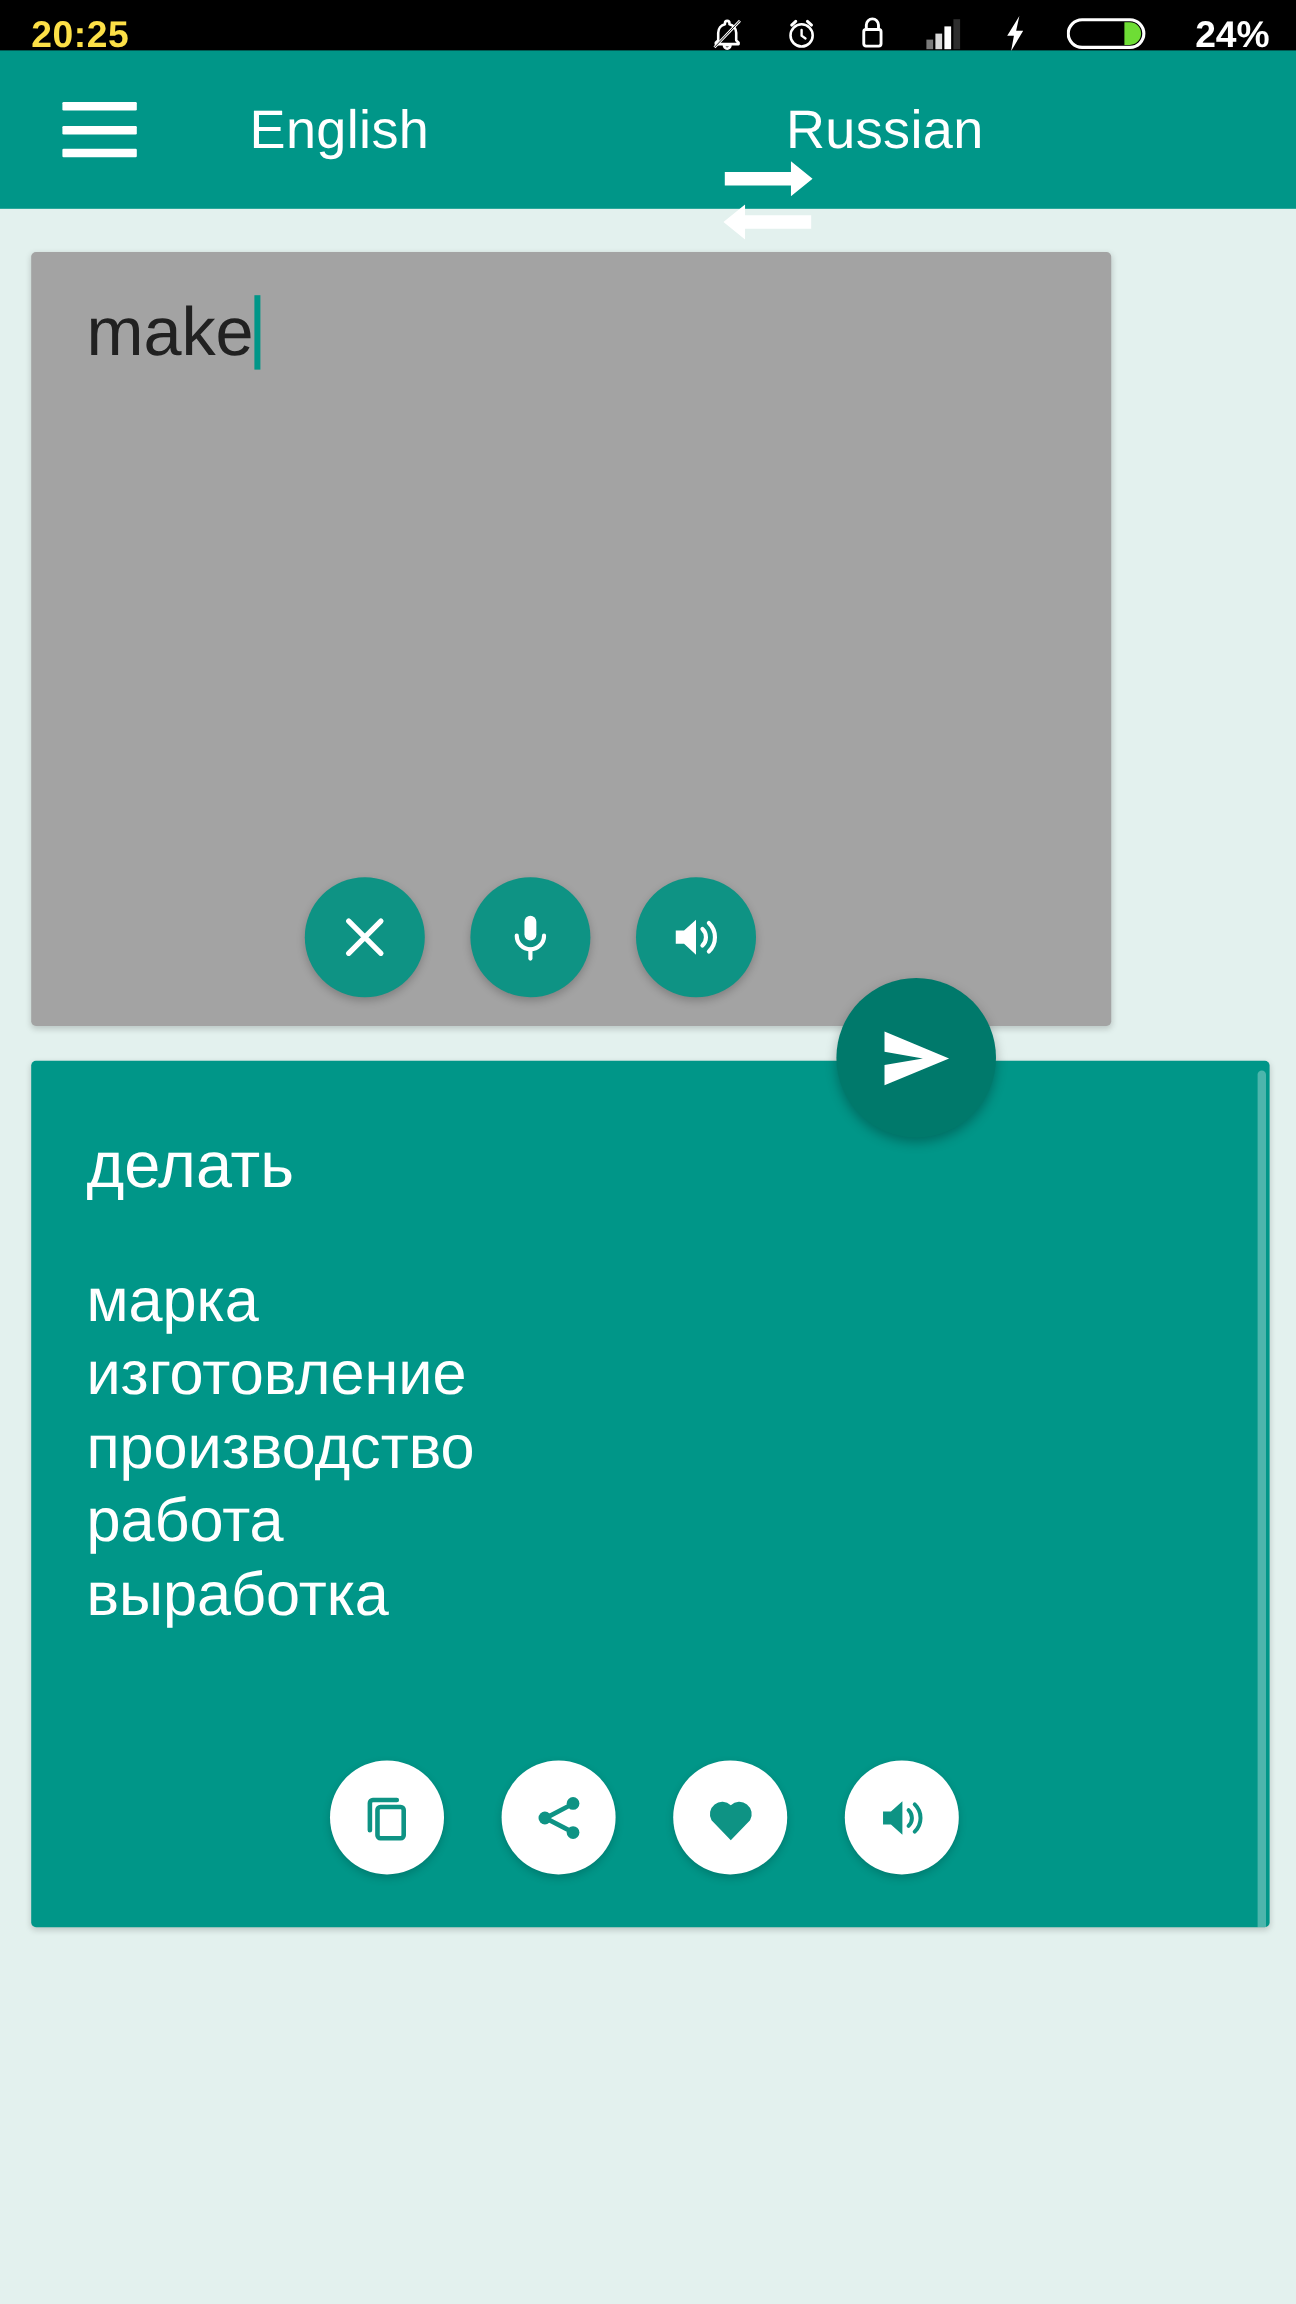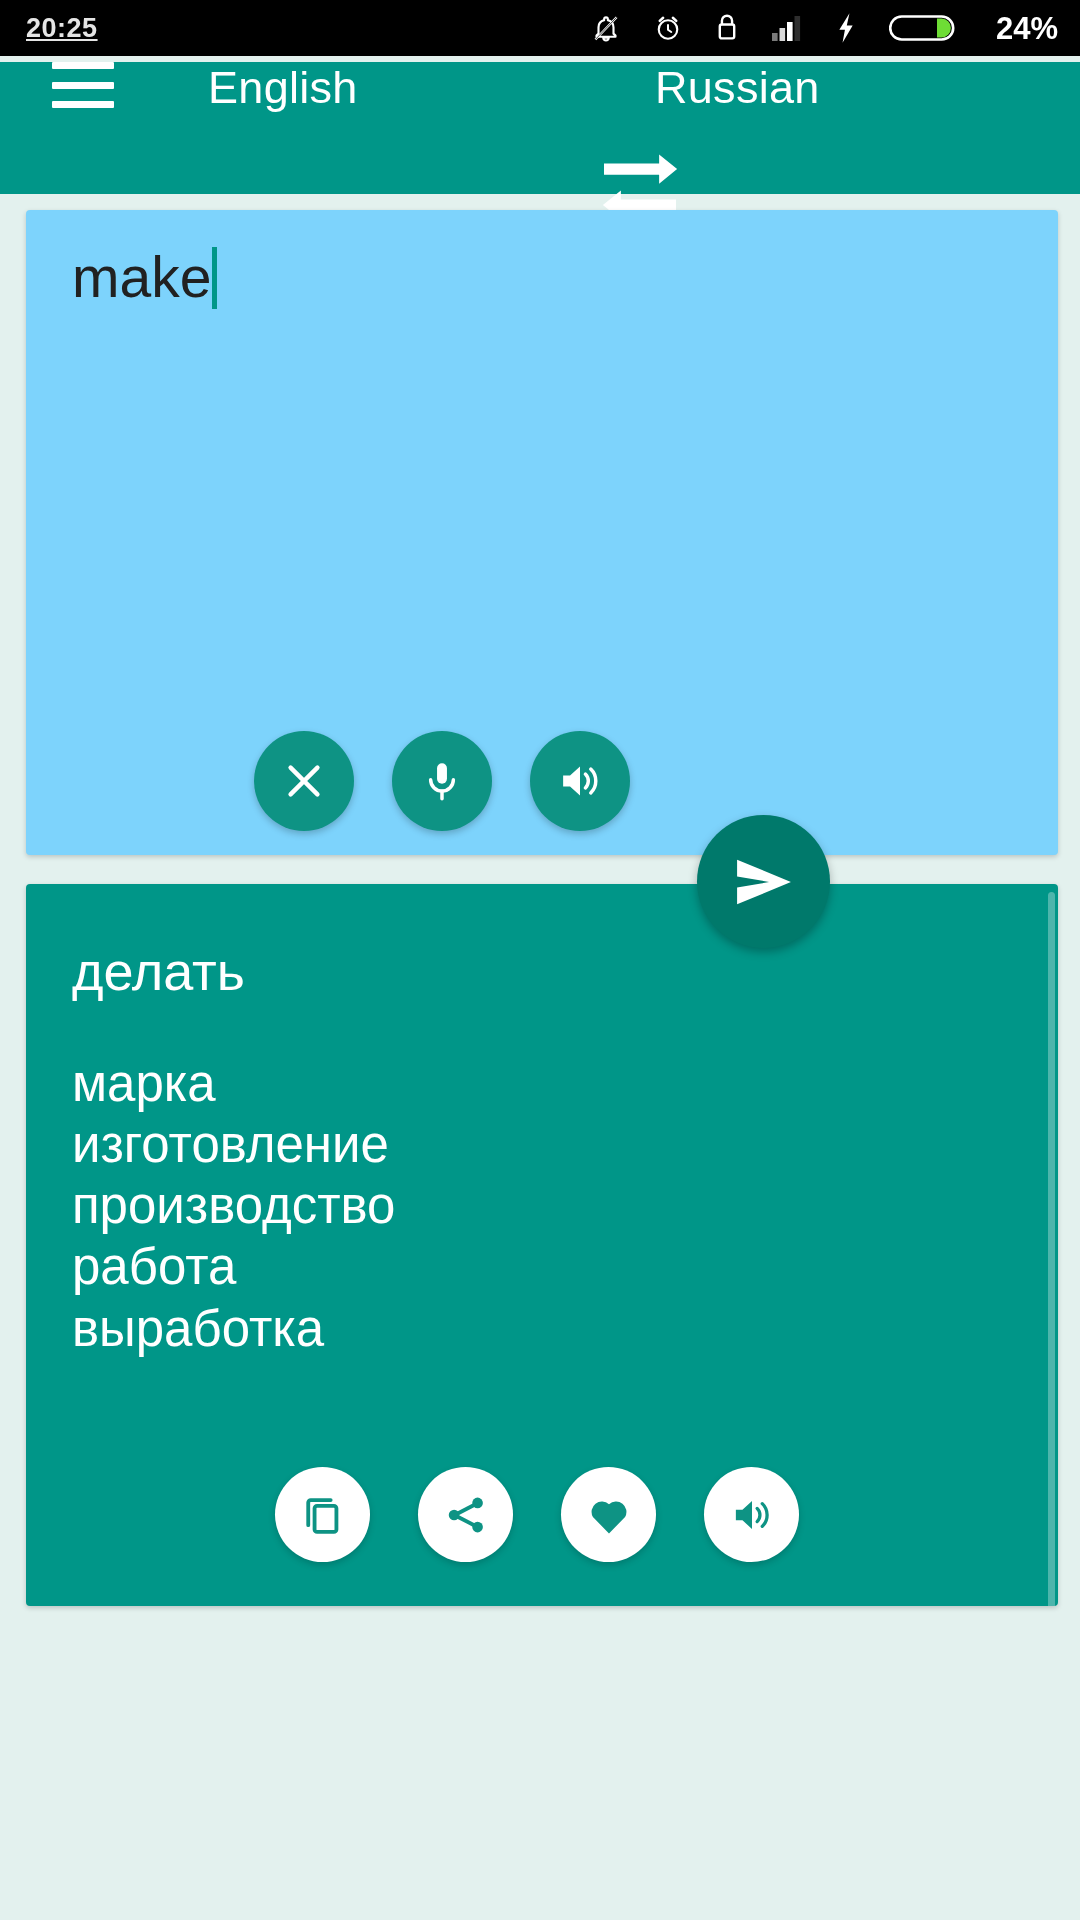--- a/index.html
+++ b/index.html
@@ -10,49 +10,49 @@
     overflow:hidden;
   }
   .screen { position:relative; width:1080px; height:1920px; background:#E3F1EE; }
 
   
   .statusbar{
     position:absolute; top:0; left:0; width:1080px; height:56px;
     background:#000; display:flex; align-items:center;
     padding:0 22px 0 26px;
   }
-  .sb-time{ color:#e5e5e5; font-size:27px; font-weight:bold; letter-spacing:.5px; line-height:1;text-decoration:underline; }
+  .sb-time{ color:#fde047; font-size:31px; font-weight:bold; letter-spacing:.5px; line-height:1; }
   .sb-spacer{ flex:1; }
   .sb-icons{ display:flex; align-items:center; gap:32px; }
   .sb-icon{ display:flex; align-items:center; justify-content:center; }
   .sb-pct{ color:#fff; font-size:31px; font-weight:bold; margin-left:9px; line-height:1; }
 
   
   .appbar{
-    position:absolute; top:62px; left:0; width:1080px; height:132px;
-    background:#009688; display:flex; align-items:flex-start;
+    position:absolute; top:42px; left:0; width:1080px; height:132px;
+    background:#009688; display:flex; align-items:center;
   }
   .hamburger{
     width:62px; height:46px; margin-left:52px;
     display:flex; flex-direction:column; justify-content:space-between;
     cursor:pointer;
   }
   .hamburger span{ display:block; height:7px; background:#fff; border-radius:1px; }
   .lang{
     color:#fff; font-size:45px; font-weight:normal; letter-spacing:.3px;
     white-space:nowrap;
   }
   .lang-src{ position:absolute; left:208px; }
   .lang-dst{ position:absolute; left:655px; }
   .swap{ position:absolute; left:595px; top:86px; width:90px; height:78px; cursor:pointer; }
 
   
   .src-card{
-    position:absolute; left:26px; top:210px; width:1032px; height:645px;
-    background:#7dd3fc; border-radius:4px;
+    position:absolute; left:26px; top:210px; width:900px; height:645px;
+    background:#a3a3a3; border-radius:4px;
     box-shadow:0 2px 5px rgba(0,0,0,.18);
   }
   .src-text{
     position:absolute; left:46px; top:36px; right:40px;
     font-size:57px; color:#212121; line-height:1.1;
     white-space:pre-wrap; word-break:break-word;
   }
   .caret{
     display:inline-block; width:5px; height:62px; background:#009688;
     vertical-align:-12px; margin-left:1px;

